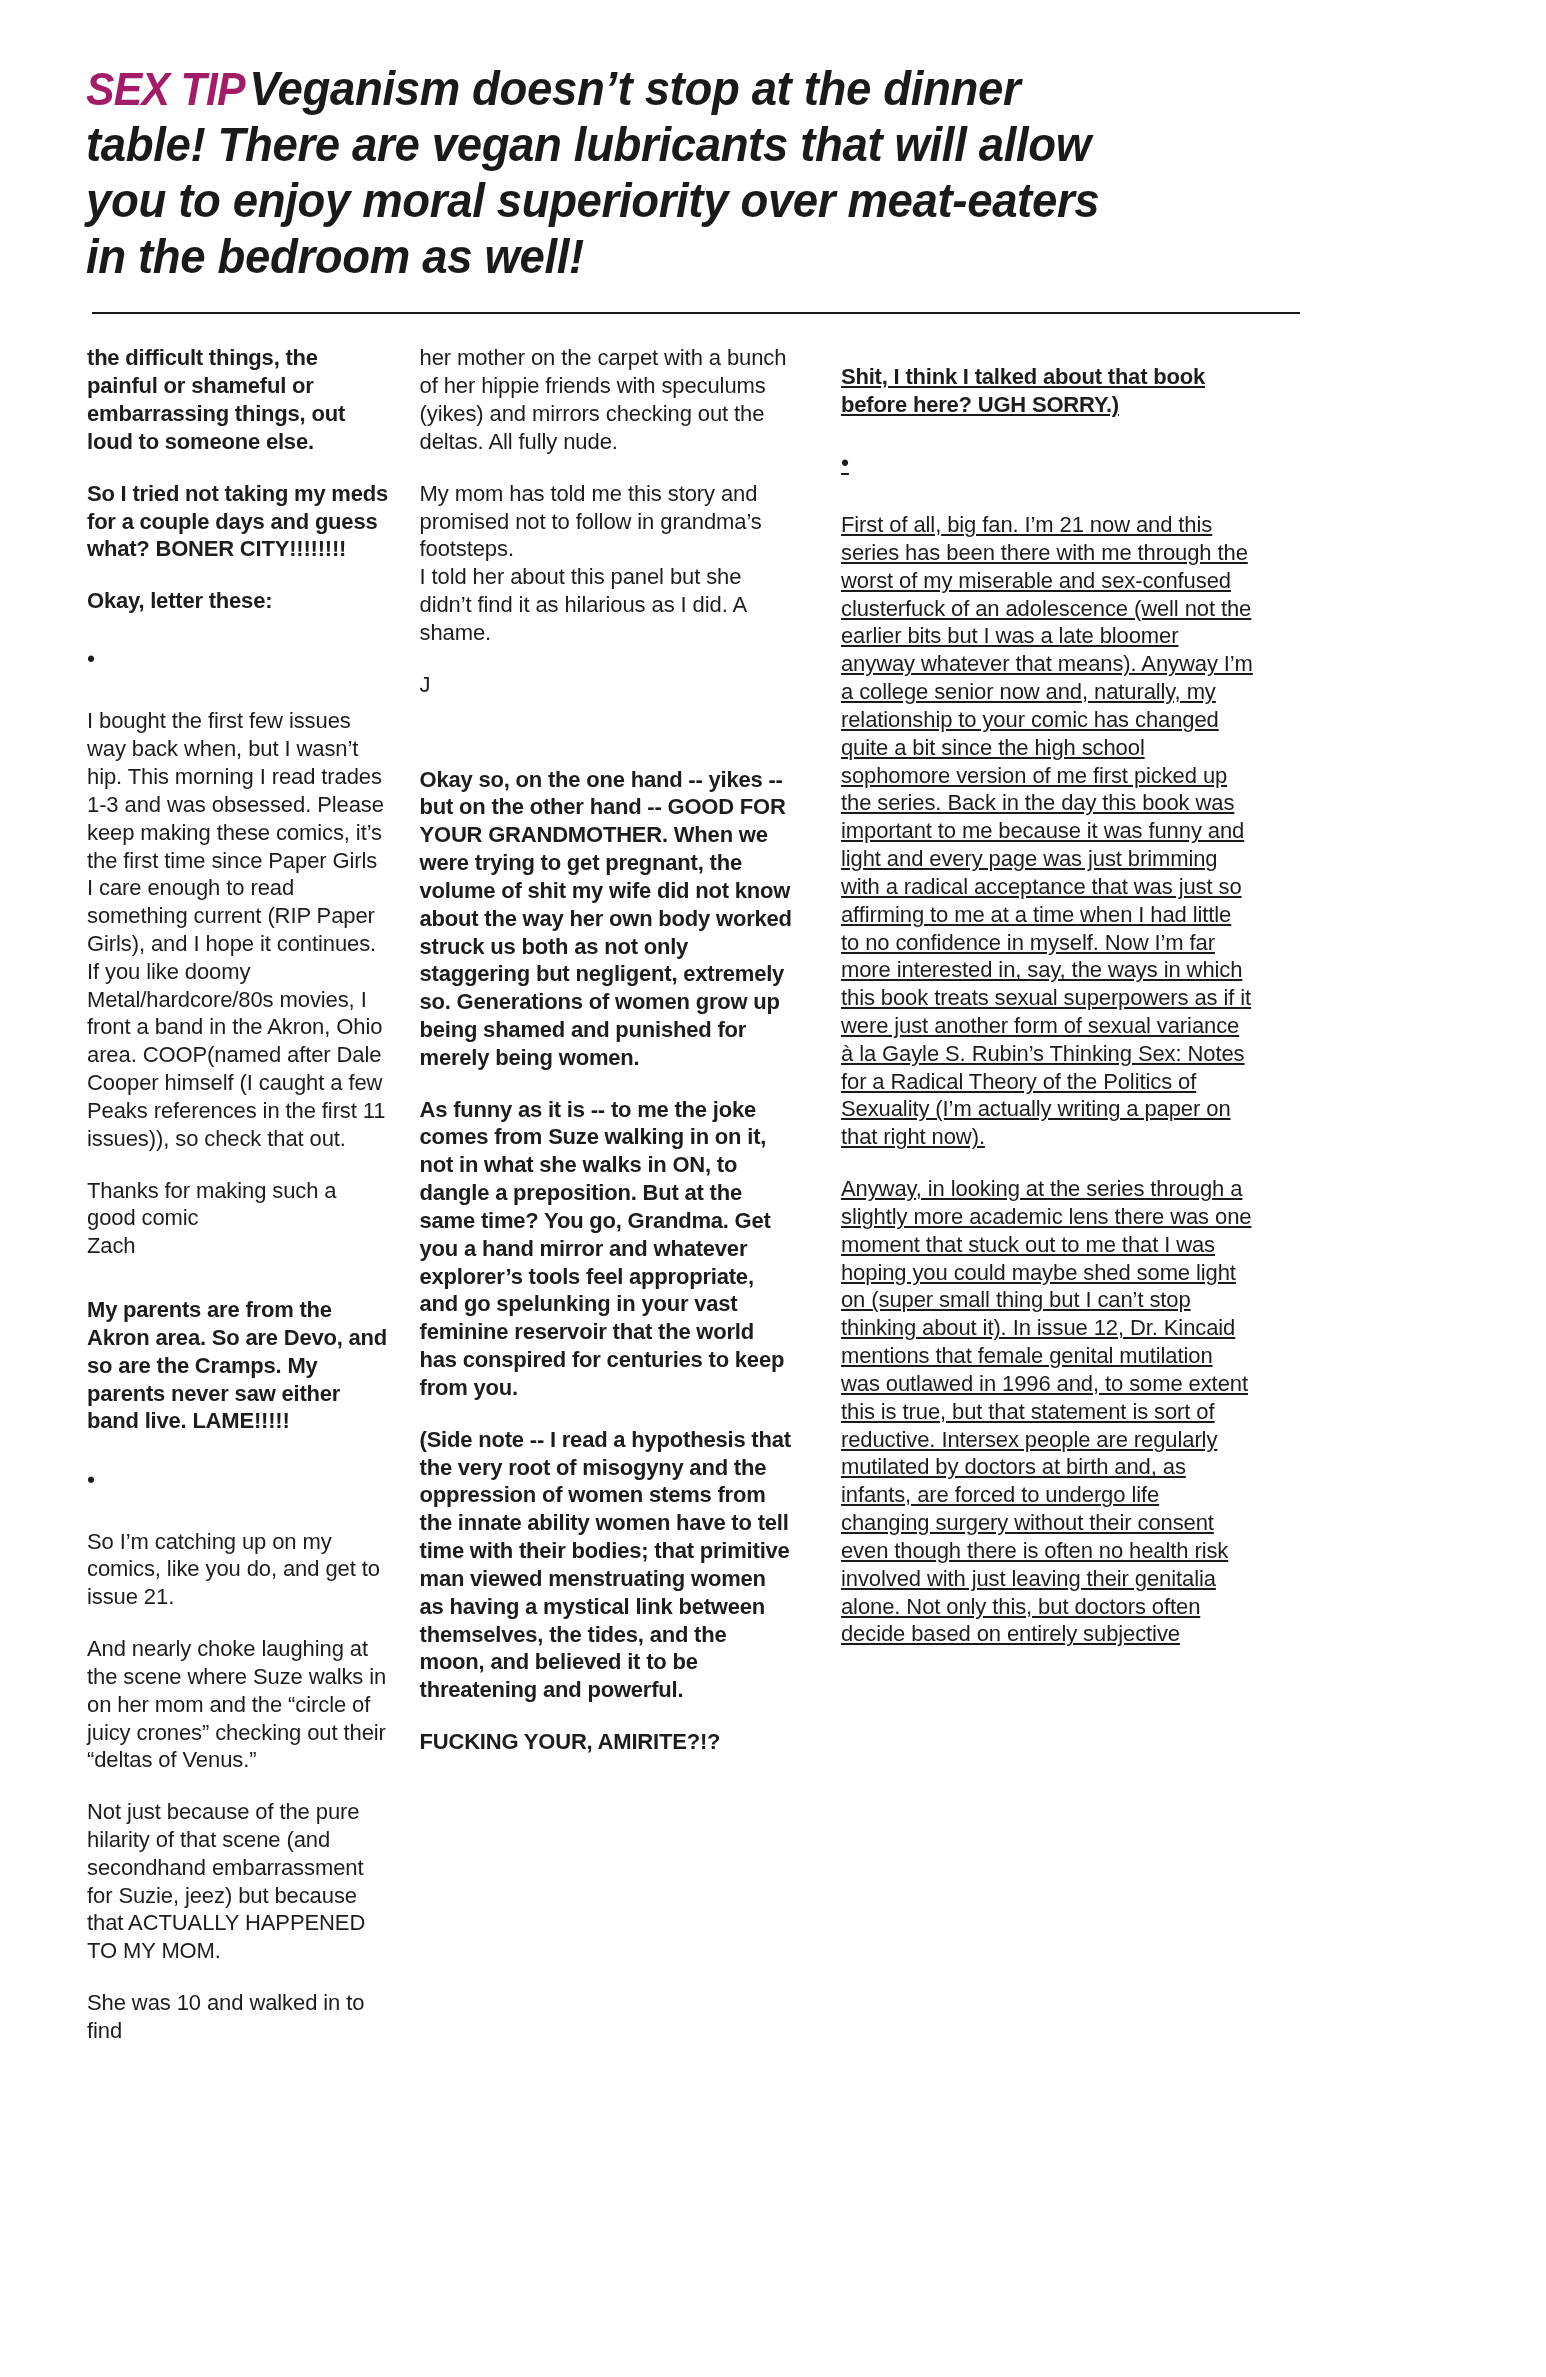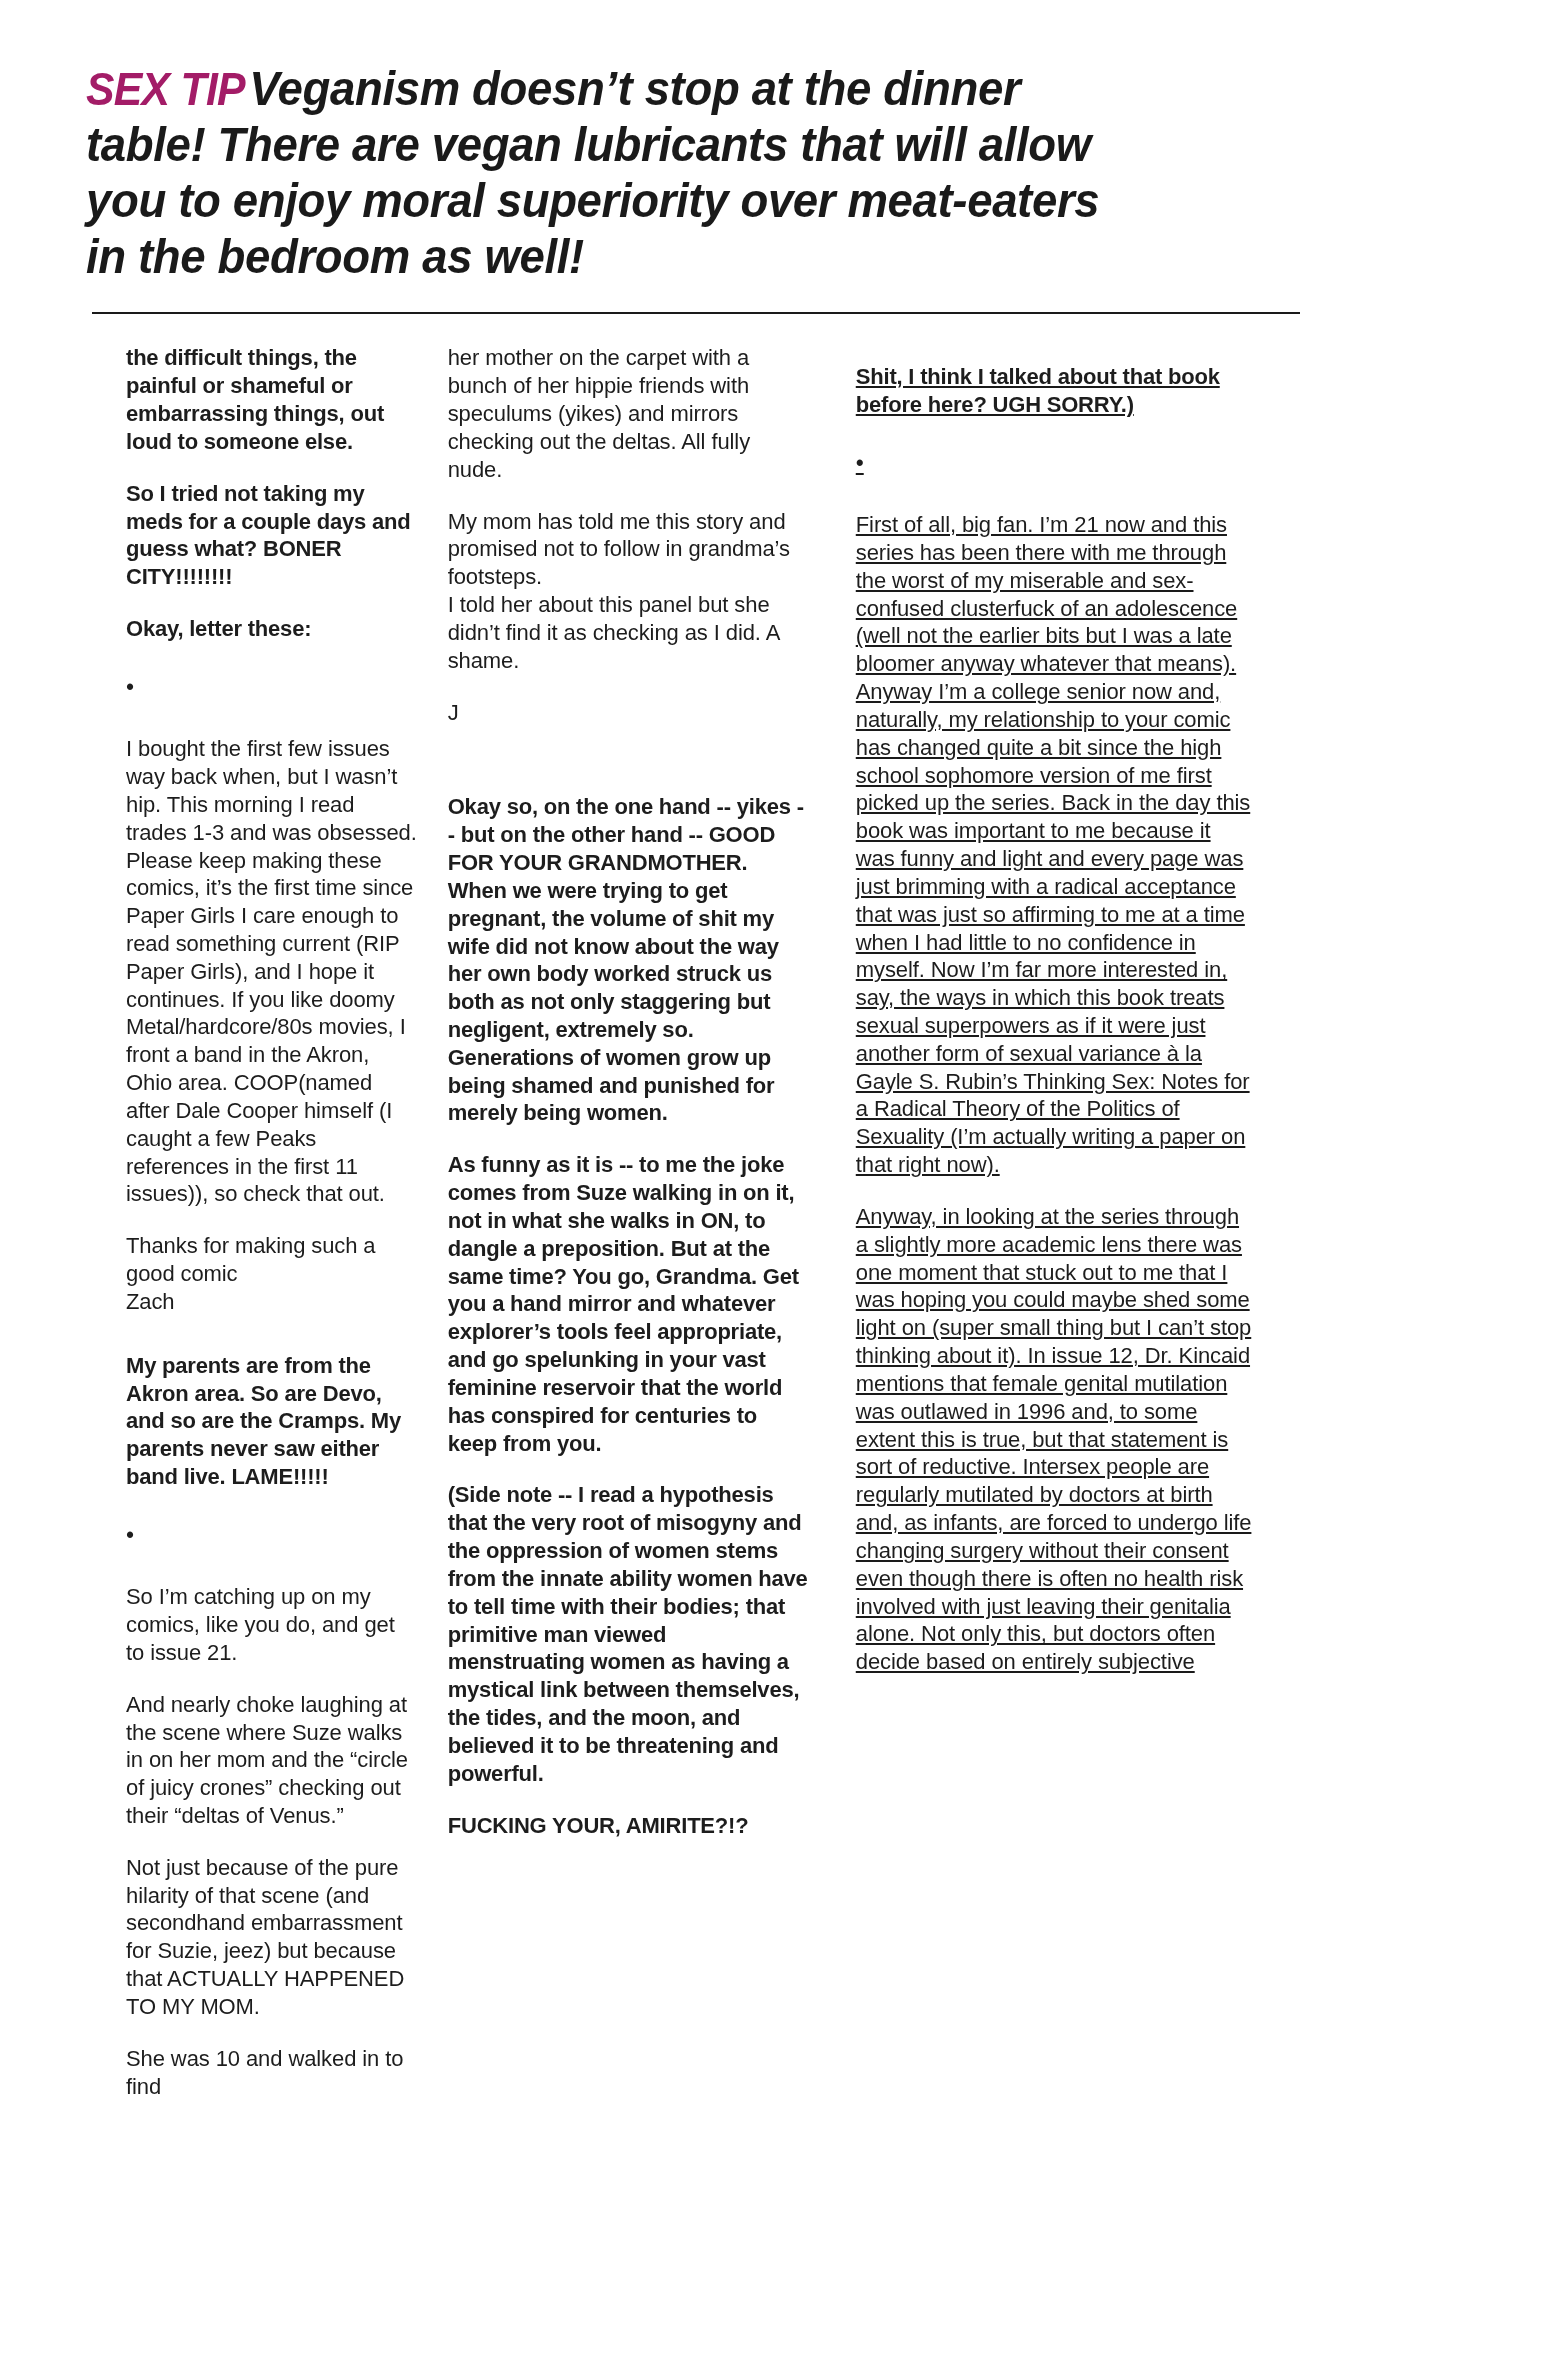--- a/index.html
+++ b/index.html
@@ -60,21 +60,21 @@
     display: flex;
     gap: 0;
     padding: 30px 0 0 0;
     align-items: flex-start;
   }
   .col {
     width: 451px;
     box-sizing: border-box;
     position: relative;
   }
-  .col-1 { padding-left: 87px; padding-right: 31px; width: 470px; margin-left: 39px; }
+  .col-1 { padding-left: 87px; padding-right: 31px; width: 470px; }
   .col-2 { padding-left: 0px;  padding-right: 31px; width: 467px; }
   .col-3 { padding-left: 17px; padding-right: 47px; width: 545px; }
 
   .para {
     font-size: 22px;
     line-height: 1.265;
     margin: 0 0 24px 0;
     color: #1d1d1d;
     letter-spacing: -0.1px;
   }
@@ -118,21 +118,21 @@
       <p class="para">So I’m catching up on my comics, like you do, and get to issue 21.</p>
       <p class="para">And nearly choke laughing at the scene where Suze walks in on her mom and the “circle of juicy crones” checking out their “deltas of Venus.”</p>
       <p class="para">Not just because of the pure hilarity of that scene (and secondhand embarrassment for Suzie, jeez) but because that ACTUALLY HAPPENED TO MY MOM.</p>
       <p class="para tight">She was 10 and walked in to find</p>
       <p class="para"></p>
     </div>
 
     <div class="col col-2">
       <p class="para">her mother on the carpet with a bunch of her hippie friends with speculums (yikes) and mirrors checking out the deltas. All fully nude.</p>
       <p class="para" style="white-space:pre-line">My mom has told me this story and promised not to follow in grandma’s footsteps.
-I told her about this panel but she didn’t find it as checking as I did. A shame.</p>
+I told her about this panel but she didn’t find it as hilarious as I did. A shame.</p>
       <p class="para" style="margin-bottom:67px">J</p>
       <p class="para bold">Okay so, on the one hand -- yikes -- but on the other hand -- GOOD FOR YOUR GRANDMOTHER. When we were trying to get pregnant, the volume of shit my wife did not know about the way her own body worked struck us both as not only staggering but negligent, extremely so. Generations of women grow up being shamed and punished for merely being women.</p>
       <p class="para bold">As funny as it is -- to me the joke comes from Suze walking in on it, not in what she walks in ON, to dangle a preposition. But at the same time? You go, Grandma. Get you a hand mirror and whatever explorer’s tools feel appropriate, and go spelunking in your vast feminine reservoir that the world has conspired for centuries to keep from you.</p>
       <p class="para bold">(Side note -- I read a hypothesis that the very root of misogyny and the oppression of women stems from the innate ability women have to tell time with their bodies; that primitive man viewed menstruating women as having a mystical link between themselves, the tides, and the moon, and believed it to be threatening and powerful.</p>
       <p class="para bold">FUCKING YOUR, AMIRITE?!?</p>
     </div>
 
     <div class="col col-3 shift-3">
       <p class="para bold">Shit, I think I talked about that book before here? UGH SORRY.)</p>
       <p class="para bullet">•</p>

